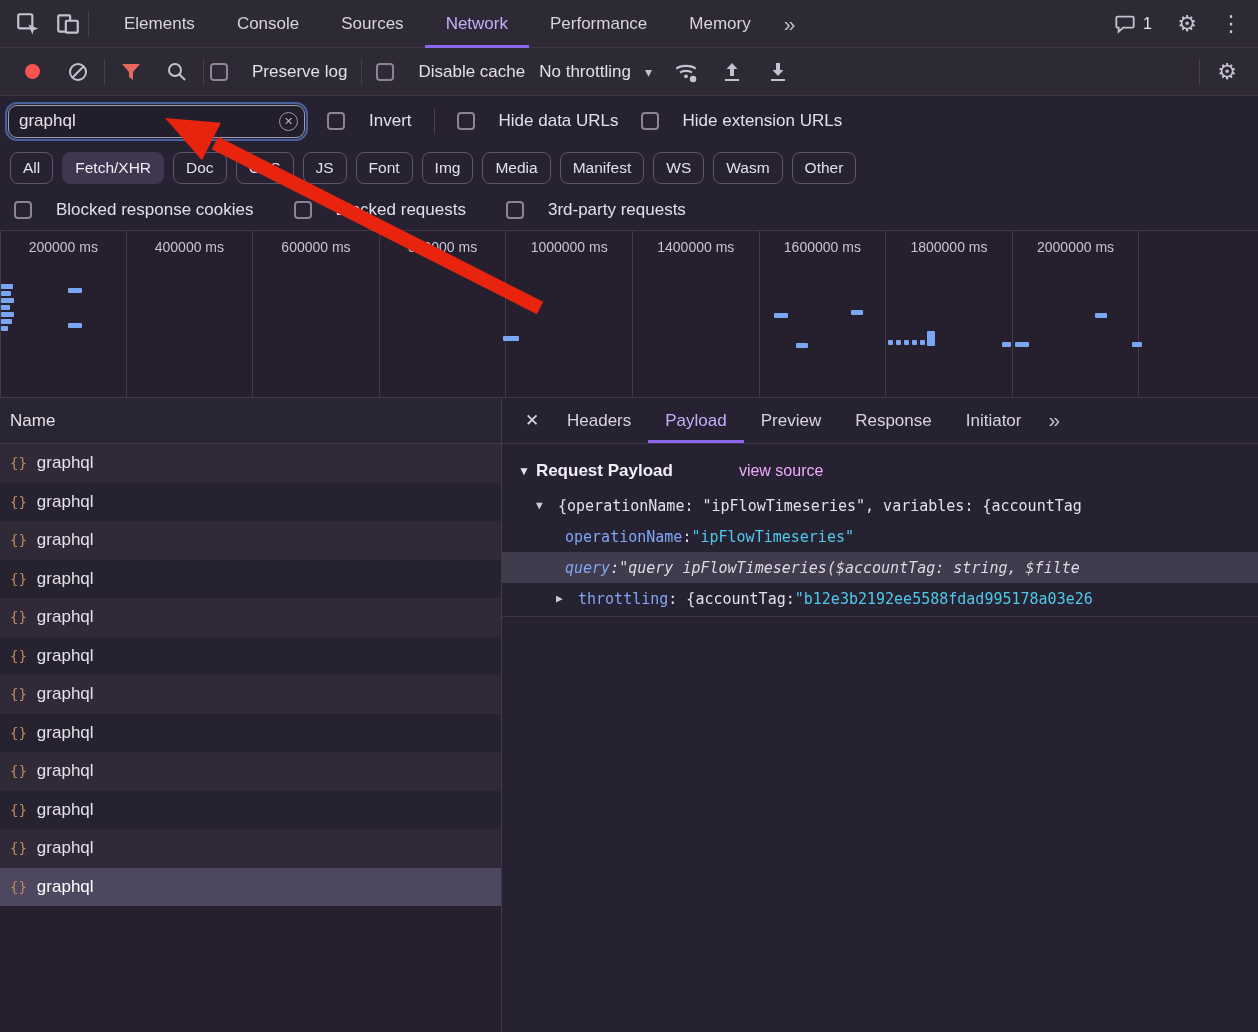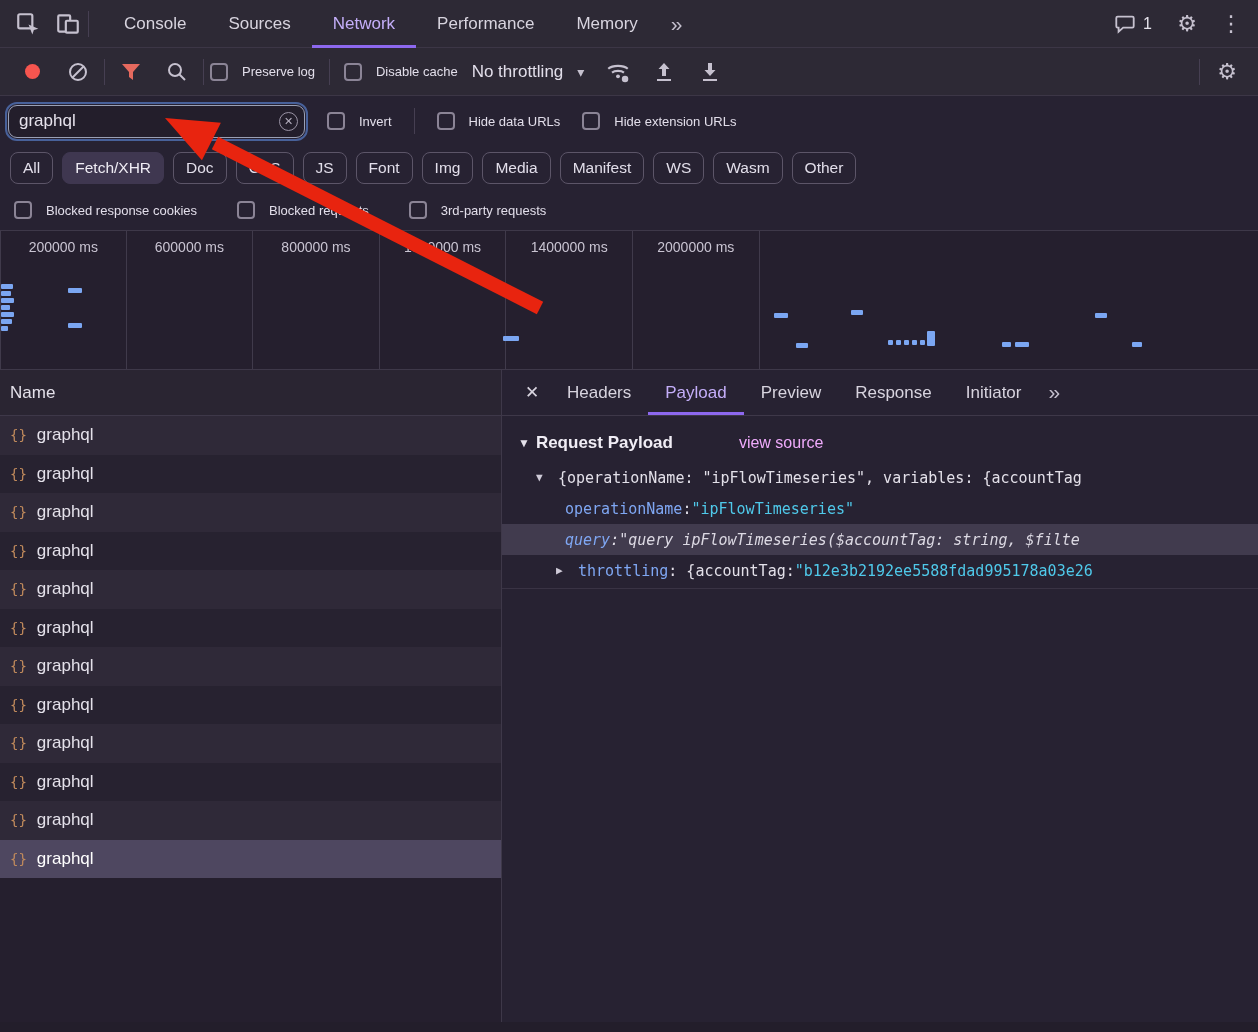--- a/index.html
+++ b/index.html
@@ -23,21 +23,21 @@
   .top-right { margin-left:auto; display:flex; align-items:center; gap:6px; }
   .issues { display:flex; align-items:center; gap:7px; padding:0 10px; font-size:16px; color:#e4e1ea; }
   .glyph-btn { font-size:22px; color:#c6c1cf; width:38px; text-align:center; }
 
   
   .toolbar2 {
     height:48px; background:#2d2935; border-bottom:1px solid #3c3646;
     display:flex; align-items:center; padding:0 12px; gap:6px;
   }
   .record-dot { width:15px; height:15px; border-radius:50%; background:var(--record-red,#f6554f); }
-  .cb { display:inline-flex; align-items:center; gap:14px; font-size:13px; color:#e2deea; white-space:nowrap;justify-content:center; }
+  .cb { display:inline-flex; align-items:center; gap:24px; font-size:17px; color:#e2deea; white-space:nowrap;justify-content:center; }
   .box { width:18px; height:18px; border:2px solid #8b8496; border-radius:4px; flex:none; background:transparent; }
   .throttle { display:flex; align-items:center; gap:14px; font-size:17px; color:#e2deea; padding:0 8px; }
   .caret { font-size:14px; color:#c6c1cf; }
   .right-tools { margin-left:auto; display:flex; align-items:center; gap:8px; }
 
   
   .filterrow {
     height:50px; background:#272232; display:flex; align-items:center; padding:0 8px; gap:22px;
   }
   .input-wrap { position:relative; width:297px; height:33px; flex:none; }
@@ -58,21 +58,21 @@
     border:1px solid #5c5568; border-radius:8px; padding:6px 12px; font-size:15.5px;
     color:#e2deea; white-space:nowrap;
   }
   .chip.active { background:#3f3750; border-color:#3f3750; color:#efecf4; }
 
   
   .extrarow { height:40px; background:#272232; display:flex; align-items:center; padding:0 14px; gap:40px; }
 
   
   .overview {
-    height:140px; background:#251f2e; position:relative;
+    height:168px; background:#251f2e; position:relative;
     border-top:1px solid #3e3849; border-bottom:1px solid #3e3849;
     display:flex; overflow:hidden;
   }
   .tl-col { width:126.6px; flex:none; border-right:1px solid #403a4b; padding-top:7px; text-align:center; }
   .tl-col:first-child { border-left:1px solid #403a4b; }
   .tl-label { font-size:14px; color:#c9c4d2; white-space:nowrap; }
   .mark { position:absolute; height:5px; border-radius:1px; background:var(--mark-blue,#7ba6f2); }
 
   
   .main { display:flex; height:652px;justify-content:space-between; }
@@ -131,20 +131,21 @@
       </svg>
     </div>
     <div class="icon-btn">
       <svg class="ico" width="26" height="26" viewBox="0 0 24 24">
         <rect class="st" x="3" y="4" width="11" height="15" rx="1"></rect>
         <rect x="10" y="9" width="11" height="11" rx="1" fill="#2d2935" stroke="#c6c1cf" stroke-width="2"></rect>
       </svg>
     </div>
     <div class="vsep"></div>
     <div class="top-tabs" id="top-tabs">
+        <div class="top-tab">Elements</div>
         <div class="top-tab">Console</div>
         <div class="top-tab">Sources</div>
         <div class="top-tab active">Network</div>
         <div class="top-tab">Performance</div>
         <div class="top-tab">Memory</div>
       </div>
     <div class="more-chev">»</div>
     <div class="top-right">
       <div class="issues">
         <svg class="ico" width="22" height="22" viewBox="0 0 24 24">
@@ -265,24 +266,27 @@
       </label>
       <label class="cb">
         <span class="box"></span>
         <span class="cb-label">3rd-party requests</span>
       </label>
     </div>
 
   <div class="overview" id="overview">
     <div style="display:flex" id="tl-cols">
         <div class="tl-col"><span class="tl-label">200000 ms</span></div>
+        <div class="tl-col"><span class="tl-label">400000 ms</span></div>
         <div class="tl-col"><span class="tl-label">600000 ms</span></div>
         <div class="tl-col"><span class="tl-label">800000 ms</span></div>
         <div class="tl-col"><span class="tl-label">1000000 ms</span></div>
         <div class="tl-col"><span class="tl-label">1400000 ms</span></div>
+        <div class="tl-col"><span class="tl-label">1600000 ms</span></div>
+        <div class="tl-col"><span class="tl-label">1800000 ms</span></div>
         <div class="tl-col"><span class="tl-label">2000000 ms</span></div>
       </div>
   <div class="mark" style="left: 1px; top: 53px; width: 12px;"></div>
       <div class="mark" style="left: 1px; top: 60px; width: 10px;"></div>
       <div class="mark" style="left: 1px; top: 67px; width: 13px;"></div>
       <div class="mark" style="left: 1px; top: 74px; width: 9px;"></div>
       <div class="mark" style="left: 1px; top: 81px; width: 13px;"></div>
       <div class="mark" style="left: 1px; top: 88px; width: 11px;"></div>
       <div class="mark" style="left: 1px; top: 95px; width: 7px;"></div>
       <div class="mark" style="left: 68px; top: 57px; width: 14px;"></div>

